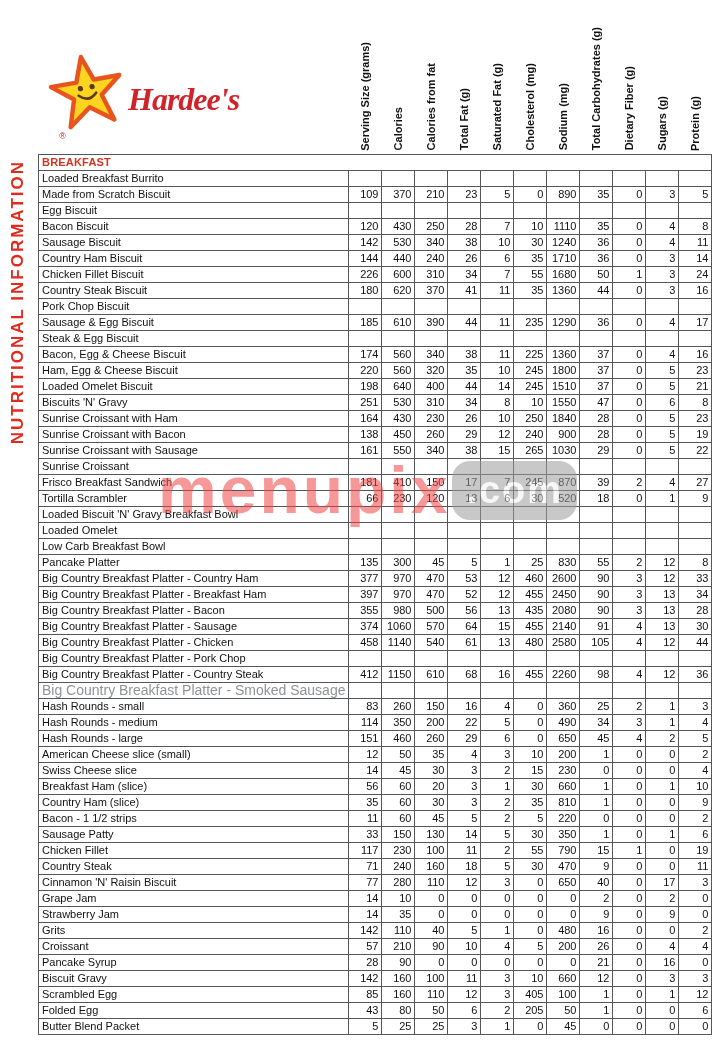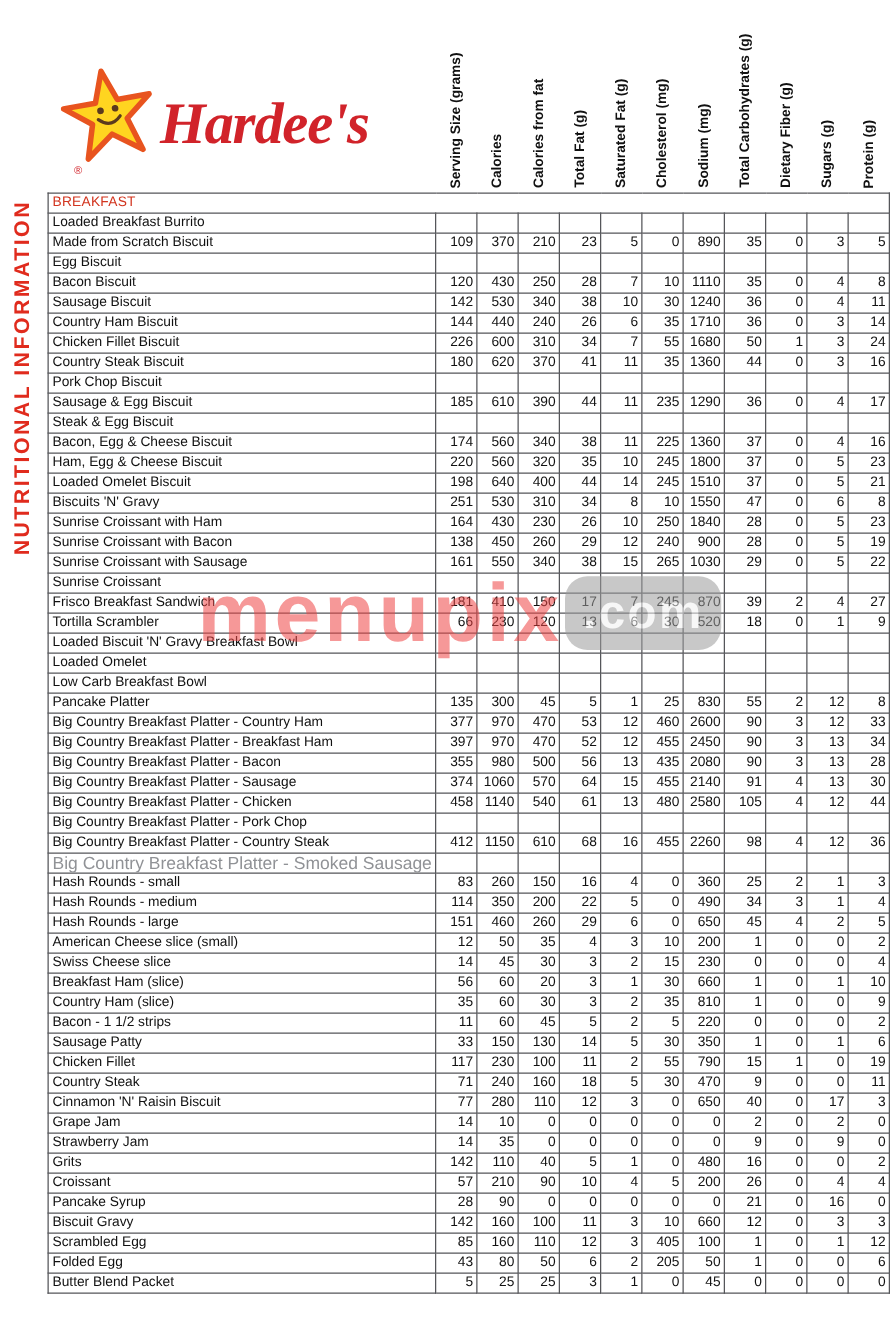--- a/index.html
+++ b/index.html
@@ -4,38 +4,38 @@
 <style>
   * { margin:0; padding:0; box-sizing:border-box; }
   html,body { background:#ffffff; }
   body { font-family:"Liberation Sans", sans-serif; }
   .page { position:relative; width:717px; height:1054px; background:#fff; overflow:hidden; }
 
   
   .logo { position:absolute; left:50px; top:50px; display:flex; align-items:center; gap:4px; }
   .star-wrap { position:relative; width:74px; height:84px; transform:rotate(-10deg); }
   .logo-text { font-family:"Liberation Serif", serif; font-style:italic; font-weight:bold;
-               font-size:47px; color:#d1232a; letter-spacing:-1px; line-height:1; padding-top:14px; }
+               font-size:32px; color:#d1232a; letter-spacing:-1px; line-height:1; padding-top:14px; }
   .reg-mark { position:absolute; left:2px; bottom:-2px; font-size:9px; color:#d1232a; transform:rotate(10deg); }
 
   
   .vlabel { position:absolute; left:8px; top:160px; writing-mode:vertical-rl; transform:rotate(180deg);
             font-weight:bold; font-size:17px; letter-spacing:2px; color:#e02b1d; white-space:nowrap; }
 
   
   table.ntable { position:absolute; left:38px; top:8px; border-collapse:collapse; table-layout:fixed; }
   col.name-col { width:302px; }
   col.num-col { width:33px; }
   thead th { vertical-align:bottom; height:146px; padding:0 0 3px 0; border:none; }
   .rot { writing-mode:vertical-rl; transform:rotate(180deg); margin:0 auto;
          font-size:11px; font-weight:bold; white-space:nowrap; line-height:12px; color:#111; }
   tbody tr { height:16px; }
   tbody td { border:1px solid #55565a; font-size:11px; line-height:12px; padding:1px 3px;
              overflow:hidden; white-space:nowrap; color:#111; }
-  td.section { color:#d2351f; font-weight:normal; font-size:11px; letter-spacing:0.2px; }
+  td.section { color:#d2351f; font-weight:bold; font-size:11px; letter-spacing:0.2px; }
   td.item-name { text-align:left;margin-left:32px; }
   td.val { text-align:right; }
   tr.muted td { color:#909296; font-size:14px; }
 
   
   .watermark { position:absolute; left:158px; top:452px; display:flex; align-items:center;
                opacity:0.55; pointer-events:none; z-index:5; }
   .wm-name { font-size:66px; font-weight:bold; color:#ef4444; letter-spacing:3px; }
   .wm-tld { font-size:38px; font-weight:bold; color:#f2f2f2; background:#9c9c9c;
             border-radius:18px; padding:8px 14px; margin-left:2px; letter-spacing:2px; }

